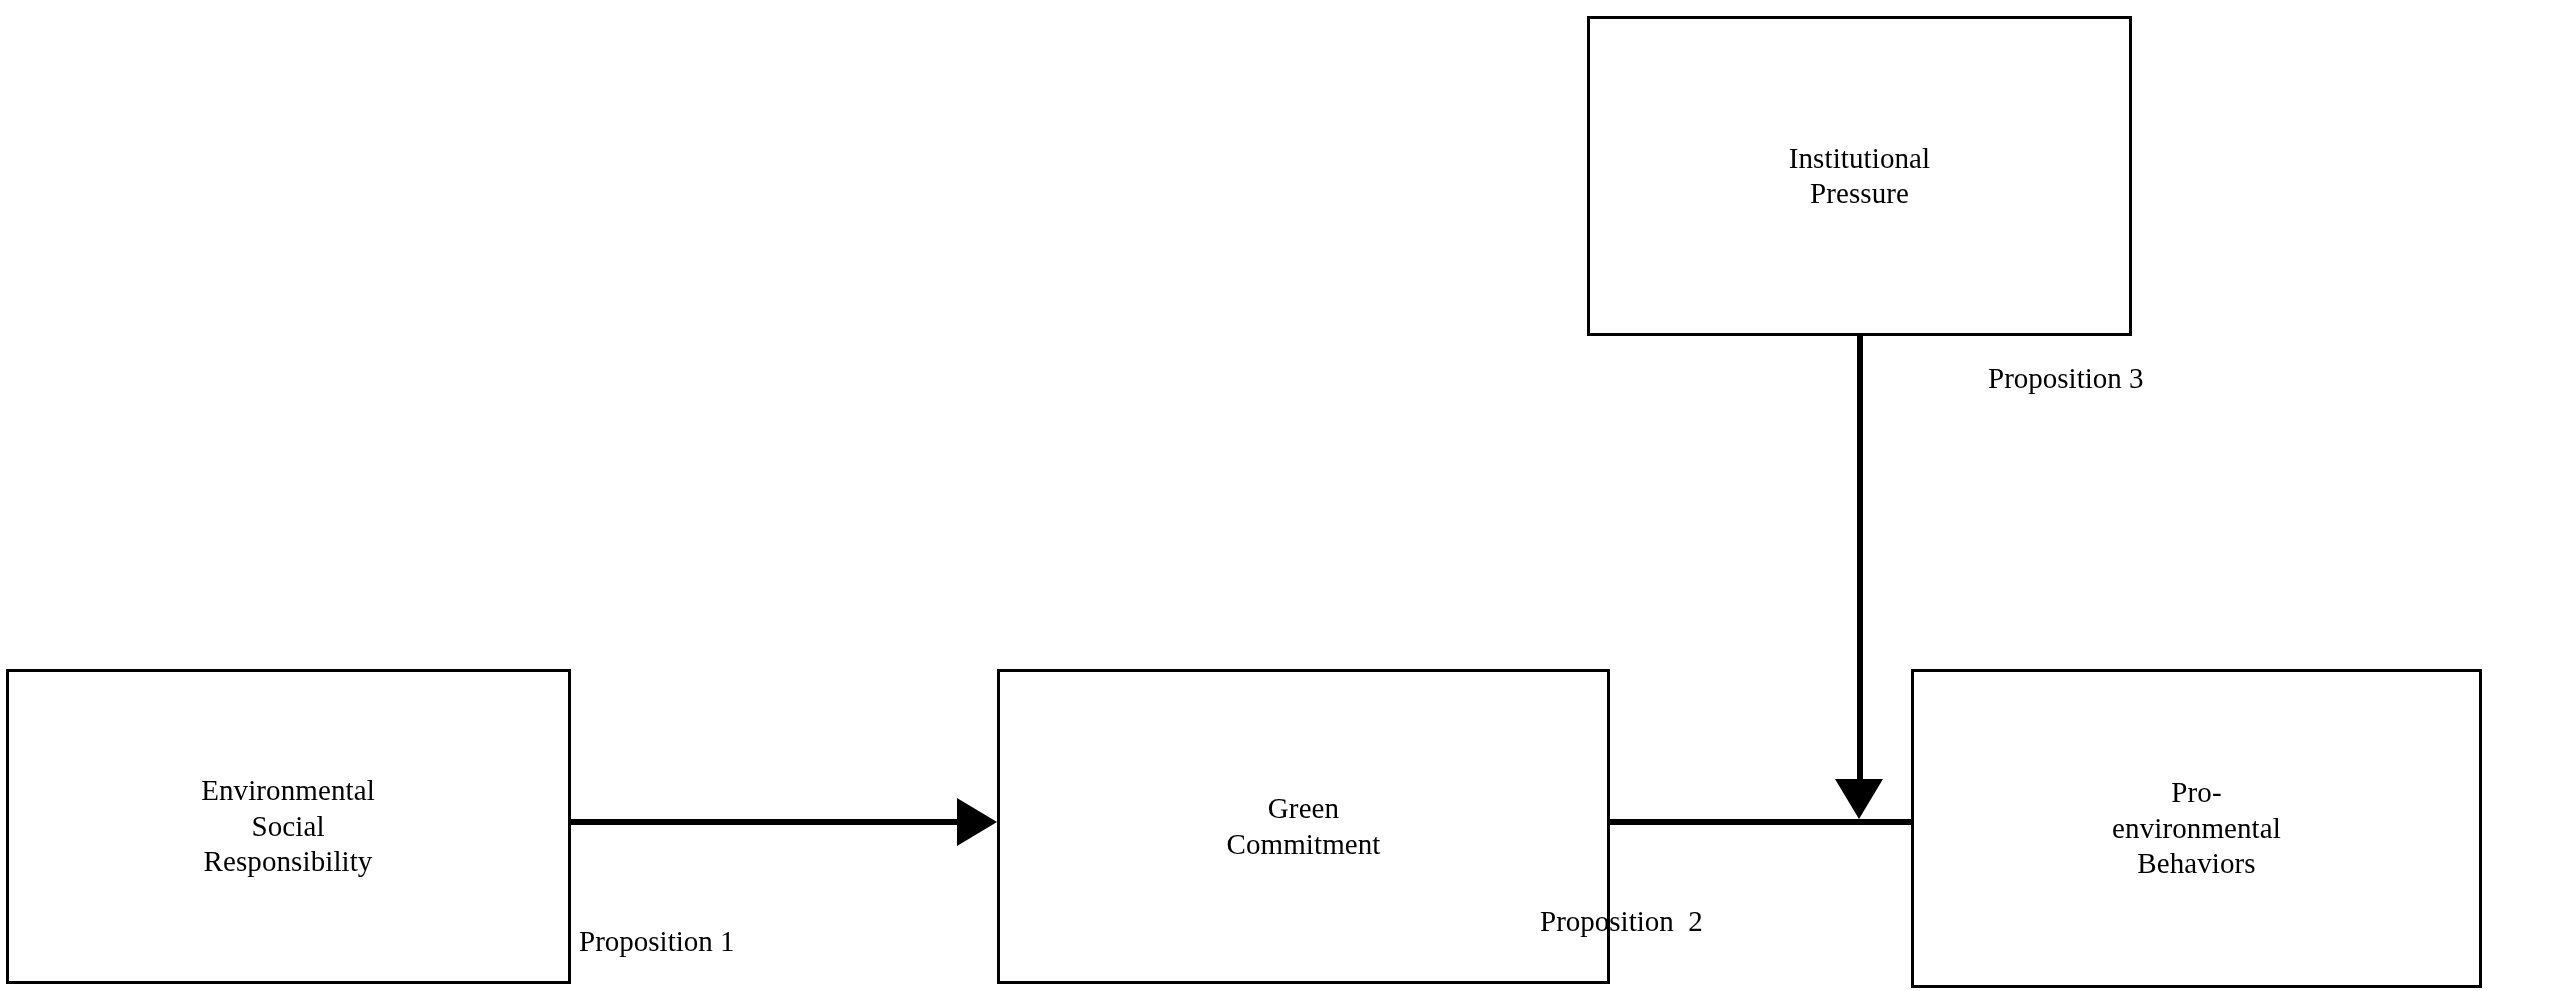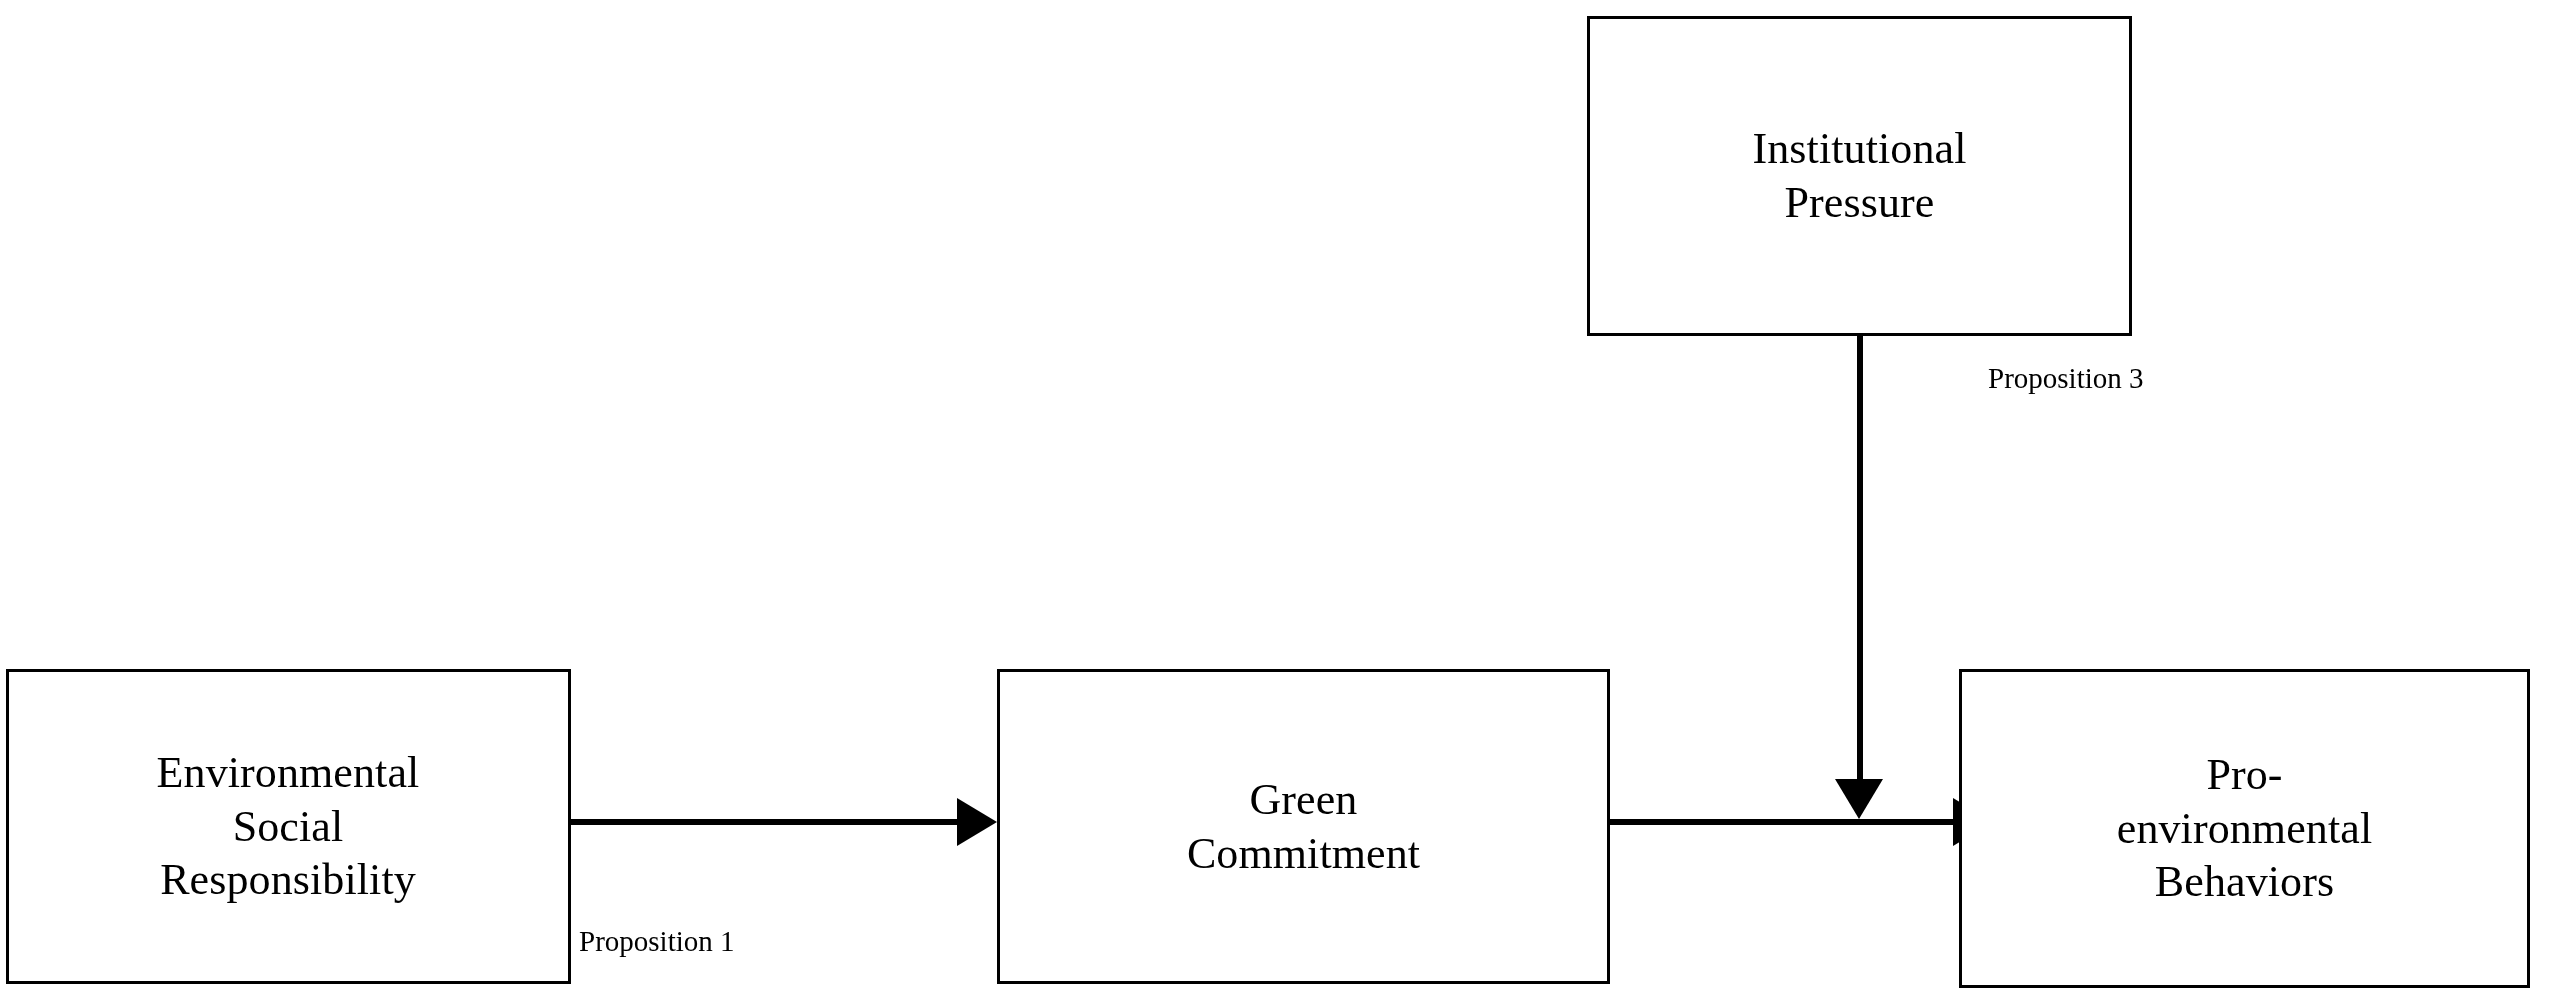--- a/index.html
+++ b/index.html
@@ -23,31 +23,31 @@
     box-sizing: border-box;
     border: 3.5px solid #000000;
     background: #ffffff;
     display: flex;
     align-items: center;
     justify-content: center;
     text-align: center;
     z-index: 3;
   }
   .node-label {
-    font-size: 44px;
+    font-size: 29px;
     line-height: 1.22;
     letter-spacing: 0.1px;
     white-space: pre-line;
     padding: 0 9.7px;
   }
 
   #node-esr      { left: 5.5px;    top: 669px; width: 565px; height: 315px; }
   #node-gc       { left: 997px; top: 669px; width: 613px; height: 315px; }
   #node-ip       { left: 1587px; top: 16px;  width: 545px; height: 320px; }
-  #node-peb      { left: 1959px; top: 669px; width: 571px; height: 319px; }
+  #node-peb      { left: 1911px; top: 669px; width: 571px; height: 319px; }
 
   
   .h-line {
     position: absolute;
     height: 6.2px;
     background: #000000;
     z-index: 1;
   }
   .v-line {
     position: absolute;
@@ -129,17 +129,18 @@
   <div class="arrowhead-right" id="edge1-head"></div>
 
   <div class="h-line" id="edge2-line"></div>
   <div class="arrowhead-right" id="edge2-head"></div>
 
   <div class="v-line" id="edge3-line"></div>
   <div class="arrowhead-down" id="edge3-head"></div>
 
   <div class="caption" id="caption-p1">Proposition 1</div>
 
+  <div class="caption" id="caption-p2">Proposition  2</div>
 
   <div class="caption" id="caption-p3">Proposition 3</div>
 
 </div>
 
 
 </body></html>

